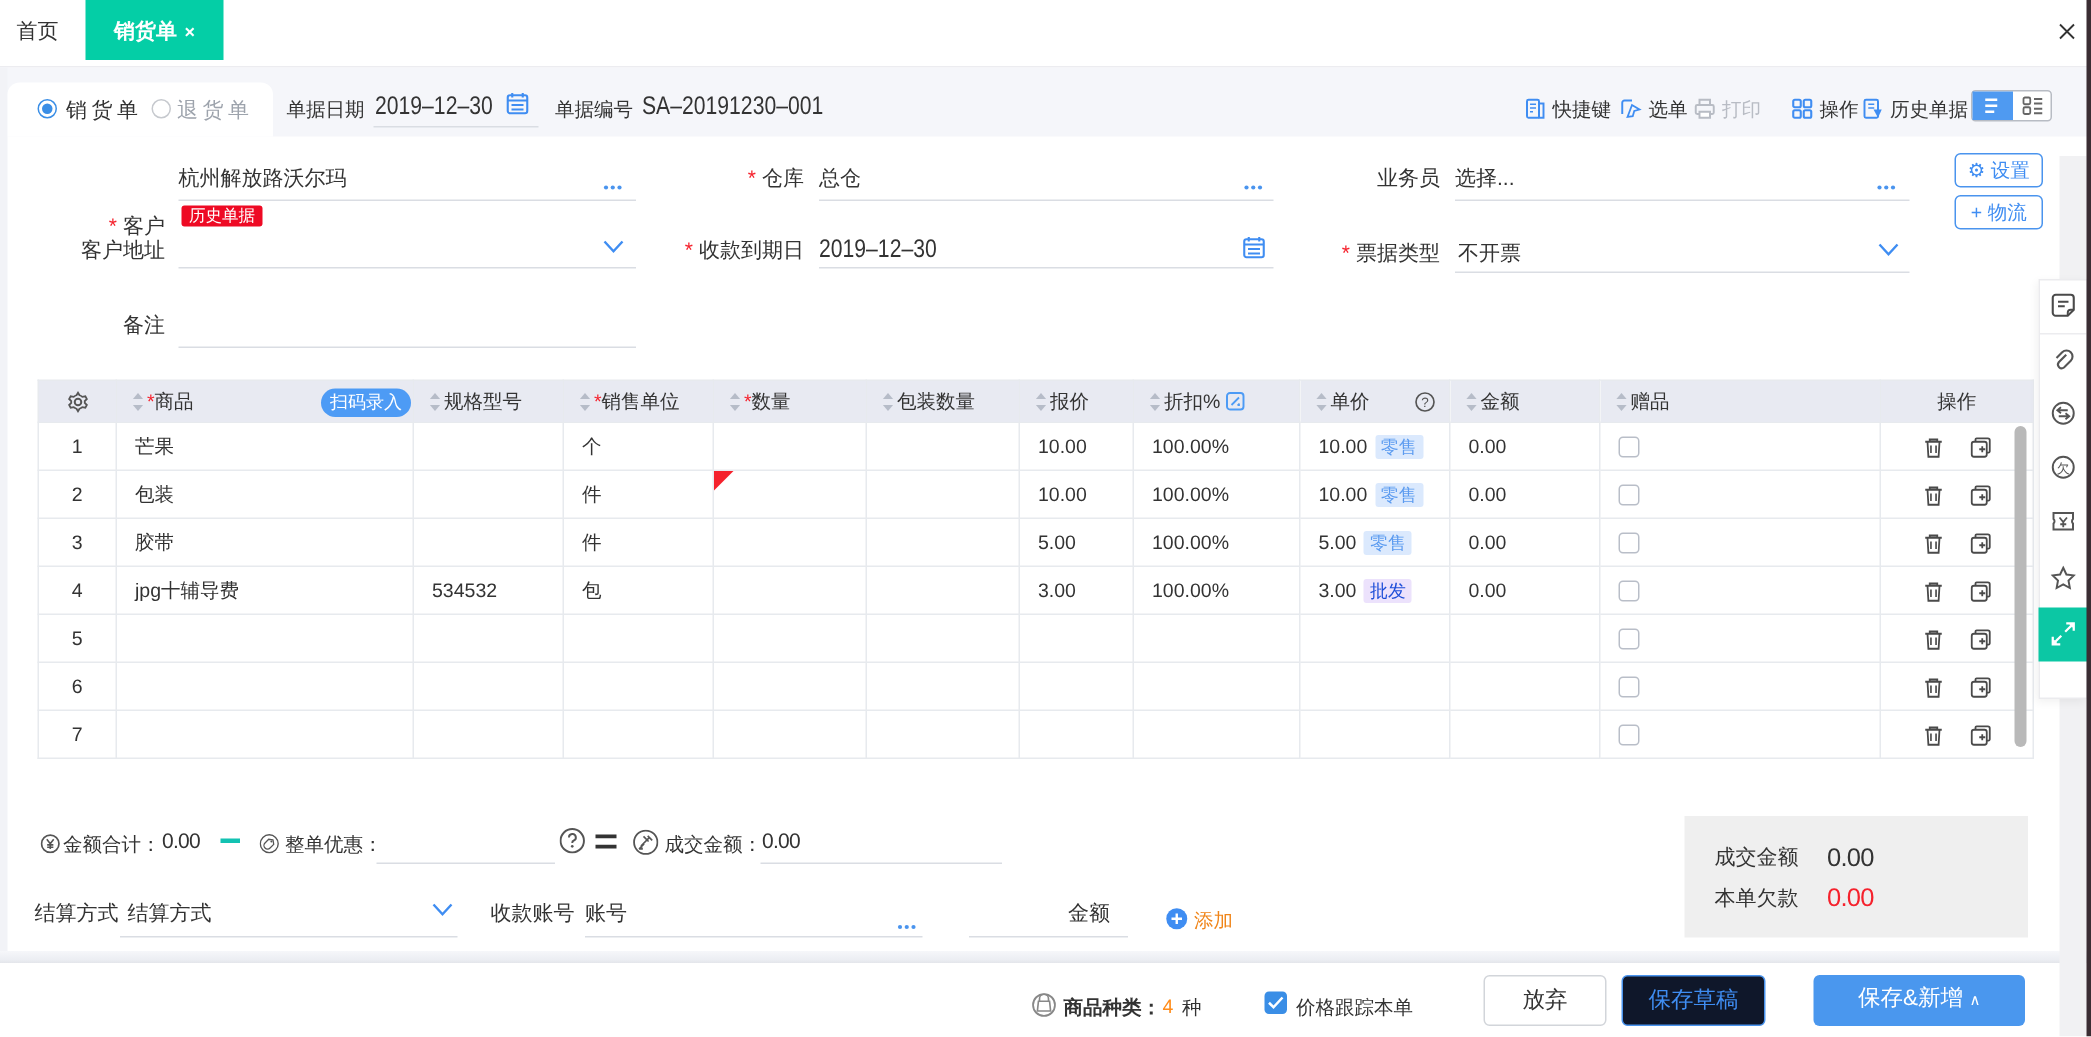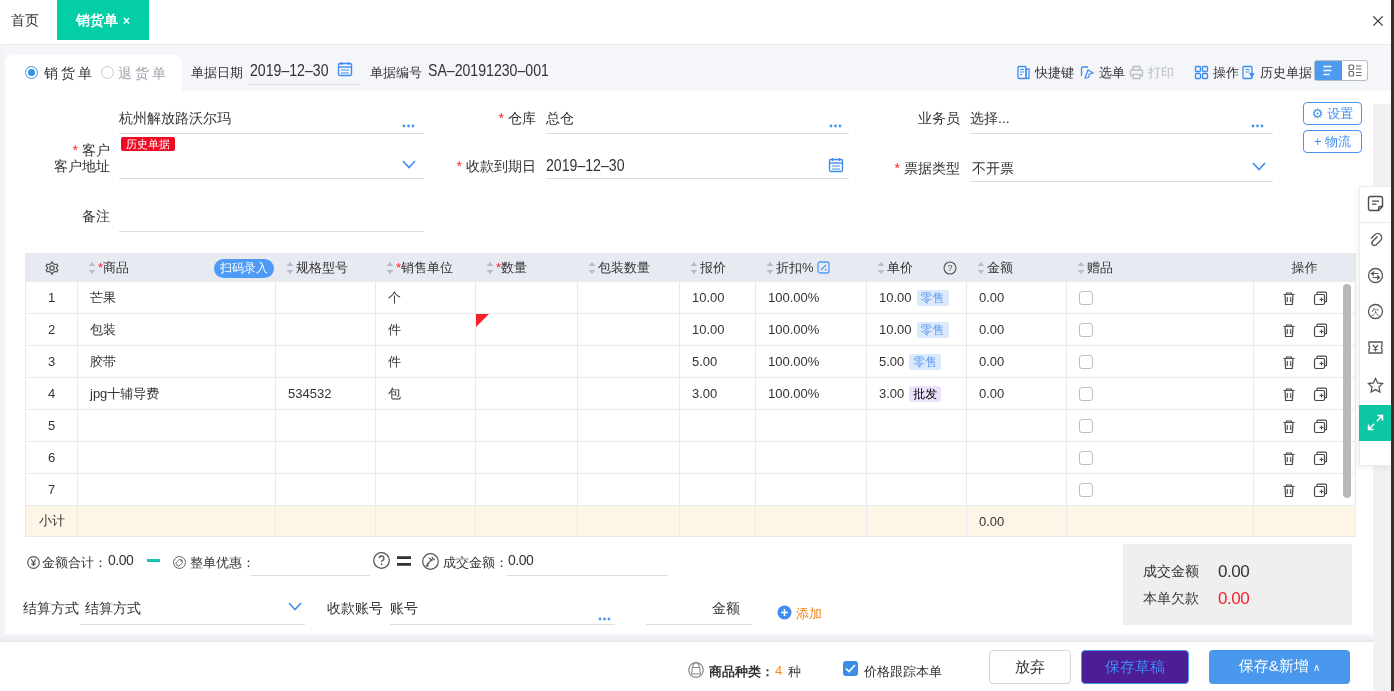--- a/index.html
+++ b/index.html
@@ -39,21 +39,21 @@
 .btn-o { position:absolute; left:1303px; width:59px; height:23px; border:1px solid #4a94ee; border-radius:4px; color:#3f8df2; font-size:13px; text-align:center; line-height:21px; background:#fff; }
 
 table.grid { position:absolute; left:25px; top:253px; border-collapse:collapse; table-layout:fixed; font-size:13px; color:#333; }
 table.grid th, table.grid td { border:1px solid #e7eaee; padding:0 0 0 12px; text-align:left; font-weight:normal; overflow:hidden; white-space:nowrap; }
 table.grid th { background:#e8eaf2; height:28px; font-size:13px; color:#333; padding-left:10px; position:relative; font-weight:500; }
 table.grid td { height:32px; background:#fff; }
 table.grid tr.sub td { background:#fdf6e7; height:31px; }
 .sorticon { display:inline-block; vertical-align:-2px; margin-right:2px; }
 .star { color:#f5222d; }
 .badge-blue { display:inline-block; background:#dbe9fd; color:#5b9bf0; font-size:12px; line-height:16px; padding:0 4px; border-radius:2px; margin-left:5px; }
-.badge-purple { display:inline-block; background:#ece2fc; color:#000000; font-size:12px; line-height:16px; padding:0 4px; border-radius:2px; margin-left:5px; }
+.badge-purple { display:inline-block; background:#ece2fc; color:#1d4ed8; font-size:12px; line-height:16px; padding:0 4px; border-radius:2px; margin-left:5px; }
 .cbox { display:inline-block; width:14px; height:14px; border:1px solid #b9bec8; border-radius:3px; background:#fff; vertical-align:middle; }
 .scan-badge { display:inline-block; background:#4d9bf5; color:#fff; font-size:12px; line-height:19px; padding:0 6px; border-radius:10px; }
 .corner { position:absolute; left:476px; top:314px; width:0; height:0; border-top:13px solid #f5222d; border-right:13px solid transparent; }
 .scrollbar { position:absolute; left:1343px; top:284px; width:8px; height:214px; background:#b9b9b9; border-radius:4px; }
 .sum-panel { position:absolute; left:1123px; top:544px; width:229px; height:81px; background:#efefef; }
 .footer { position:absolute; left:0; top:642px; width:1394px; height:49px; background:#fff; }
 .sepband { position:absolute; left:0; top:634px; width:1394px; height:8px; background:linear-gradient(#f6f7fa,#eceef3 70%,#e3e5ea); }
 .btn { position:absolute; top:650px; height:34px; border-radius:4px; font-size:15px; text-align:center; line-height:32px; }
 
 .rail-track { position:absolute; left:1373px; top:104px; width:18px; height:587px; background:#f1f1f3; }
@@ -394,34 +394,20 @@
         <td><span class="cbox"></span></td>
         <td class="opcell" style="text-align:center;padding-left:0;"><svg width="14" height="15" viewBox="0 0 14 15" style="vertical-align:middle;">
             <path d="M1.5 3.5 h11 M4.5 3.5 V2 h5 v1.5 M3 3.5 L3.6 13.5 h6.8 L11 3.5" fill="none" stroke="#4a4a4a" stroke-width="1.2"></path>
             <path d="M5.3 6 v5 M8.7 6 v5" stroke="#4a4a4a" stroke-width="1.1"></path>
           </svg><svg width="15" height="15" viewBox="0 0 15 15" style="vertical-align:middle;margin-left:17px;">
             <rect x="1.5" y="3.5" width="10" height="10" rx="1.5" fill="none" stroke="#4a4a4a" stroke-width="1.2"></rect>
             <path d="M4 3.5 V2 a0.8 0.8 0 0 1 0.8 -0.8 h7.4 a1.3 1.3 0 0 1 1.3 1.3 v7.4 a0.8 0.8 0 0 1 -0.8 0.8 H11.5" fill="none" stroke="#4a4a4a" stroke-width="1.2"></path>
             <path d="M6.5 8.5 h4 M8.5 6.5 v4" stroke="#4a4a4a" stroke-width="1.2"></path>
           </svg></td>
       </tr>
-<tr class="sub">
-        <td style="padding-left:13px;">小计</td>
-        <td></td>
-        <td></td>
-        <td></td>
-        <td></td>
-        <td></td>
-        <td></td>
-        <td></td>
-        <td></td>
-        <td>0.00</td>
-        <td></td>
-        <td></td>
-      </tr>
 </tbody>
   </table>
 <div class="corner"></div>
 <div class="scrollbar"></div>
 
 <svg class="abs" style="left:27px;top:556px;" width="13" height="13" viewBox="0 0 17 17">
     <circle cx="8.5" cy="8.5" r="7.6" fill="none" stroke="#555" stroke-width="1.5"></circle>
     <path d="M5.5 4.5 L8.5 8.5 L11.5 4.5 M8.5 8.5 V13 M5.8 9.5 h5.4 M5.8 11.5 h5.4" stroke="#555" stroke-width="1.4" fill="none"></path>
   </svg>
 <div class="fval" style="left:42px;top:554px;font-size:13px;font-family:Liberation Mono, monospace;">金额合计：</div>
@@ -486,21 +472,21 @@
   </svg>
 <div class="fval" style="left:709px;top:663px;font-size:13px;font-weight:bold;">商品种类：</div>
 <div class="fval" style="left:775px;top:663px;font-size:13px;color:#ff8c1a;">4</div>
 <div class="fval" style="left:788px;top:663px;font-size:13px;">种</div>
 <div class="abs" style="left:843px;top:661px;width:15px;height:15px;background:#3a8ee6;border-radius:3px;"></div>
 <svg class="abs" style="left:845px;top:664px;" width="11" height="9" viewBox="0 0 11 9">
     <path d="M1 4.5 L4 7.5 L10 1" fill="none" stroke="#fff" stroke-width="1.7"></path>
   </svg>
 <div class="fval" style="left:864px;top:663px;font-size:13px;">价格跟踪本单</div>
 <div class="btn" style="left:989px;width:82px;border:1px solid #d2d5da;background:#fff;color:#333;">放弃</div>
-<div class="btn" style="left:1081px;width:108px;border:1px solid #4a94ee;background:#4c1d95;color:#3f8df2;">保存草稿</div>
+<div class="btn" style="left:1081px;width:96px;border:1px solid #4a94ee;background:#0f172a;color:#3f8df2;">保存草稿</div>
 <div class="btn" style="left:1209px;width:141px;background:#4a97ee;color:#fff;">保存&amp;新增 <span style="font-size:10px;">∧</span></div>
 
 <div class="rail-track"></div>
 <div class="rail-panel"></div>
 <div class="abs" style="left:1360px;top:222px;width:31px;height:1px;background:#ececef;"></div>
 <svg class="rail-ico" style="top:195px;" viewBox="0 0 17 17">
     <path d="M3.5 1.5 h10 a2 2 0 0 1 2 2 v8 l-4 4 h-8 a2 2 0 0 1 -2 -2 v-10 a2 2 0 0 1 2 -2 Z" fill="none" stroke="#4a4a4a" stroke-width="1.4"></path>
     <path d="M5 6.2h7M5 9.2h4.5" stroke="#4a4a4a" stroke-width="1.3"></path>
     <path d="M11.5 15.2 V13.5 a2 2 0 0 1 2 -2 h1.7" fill="none" stroke="#4a4a4a" stroke-width="1.3"></path>
   </svg>

